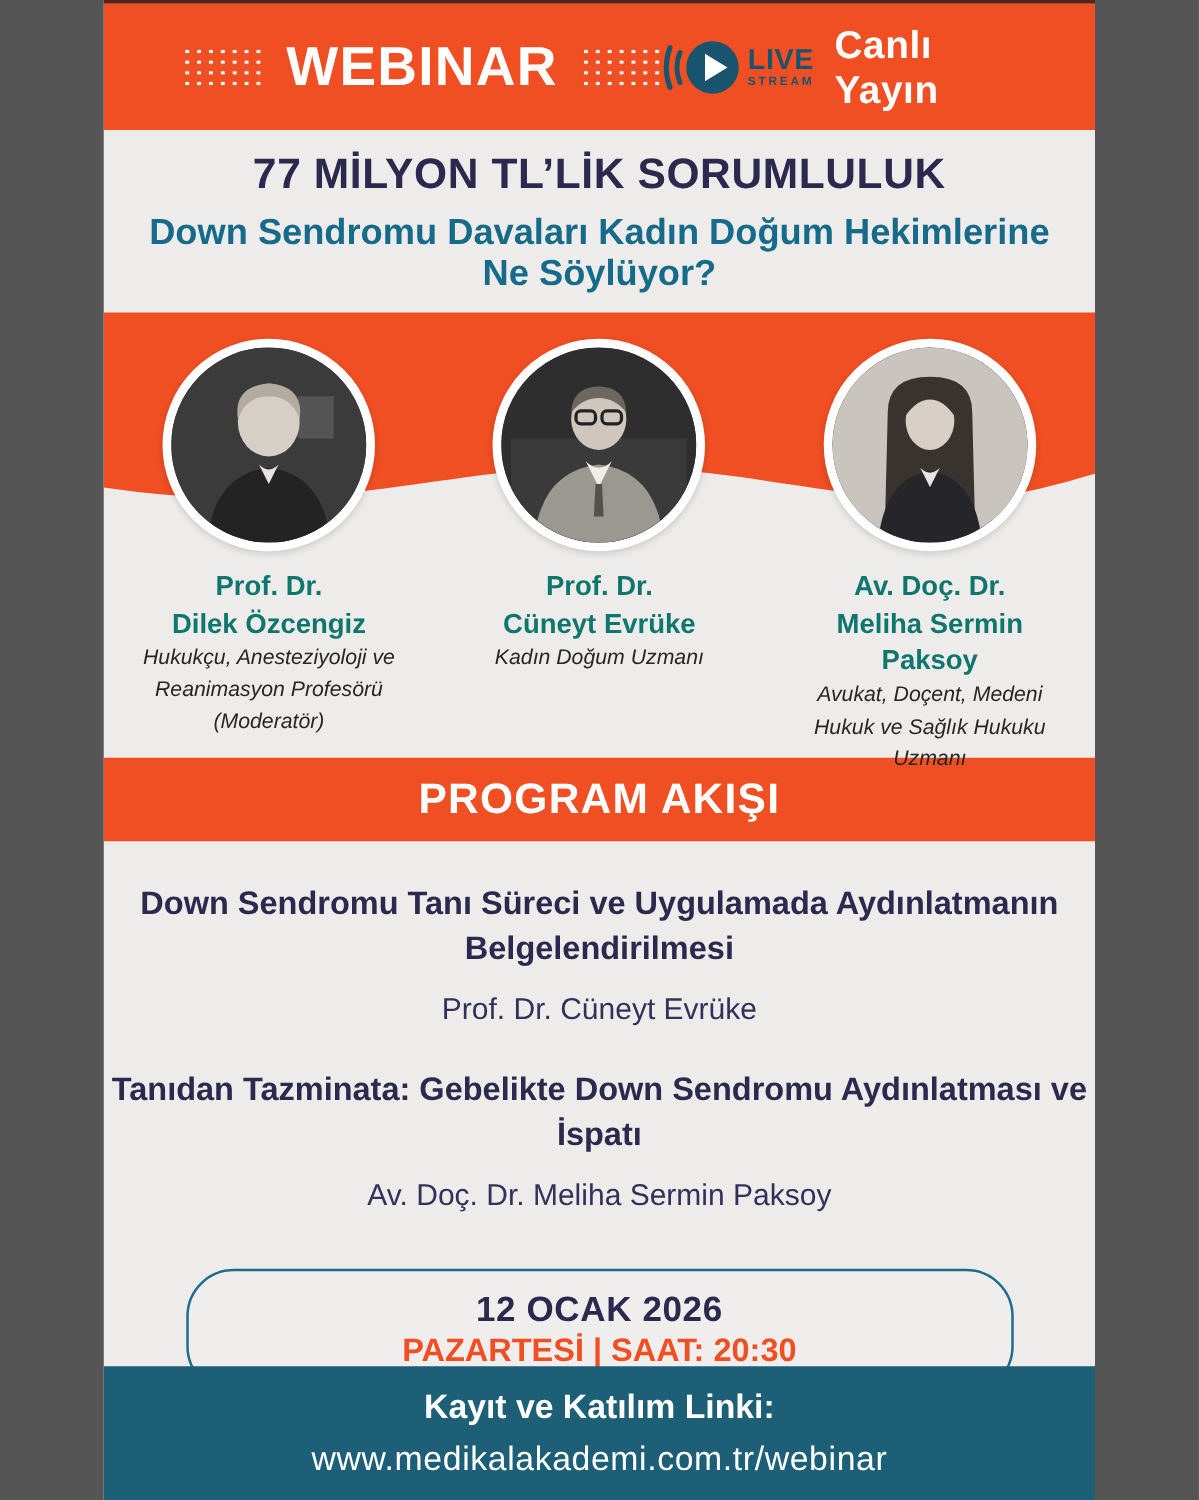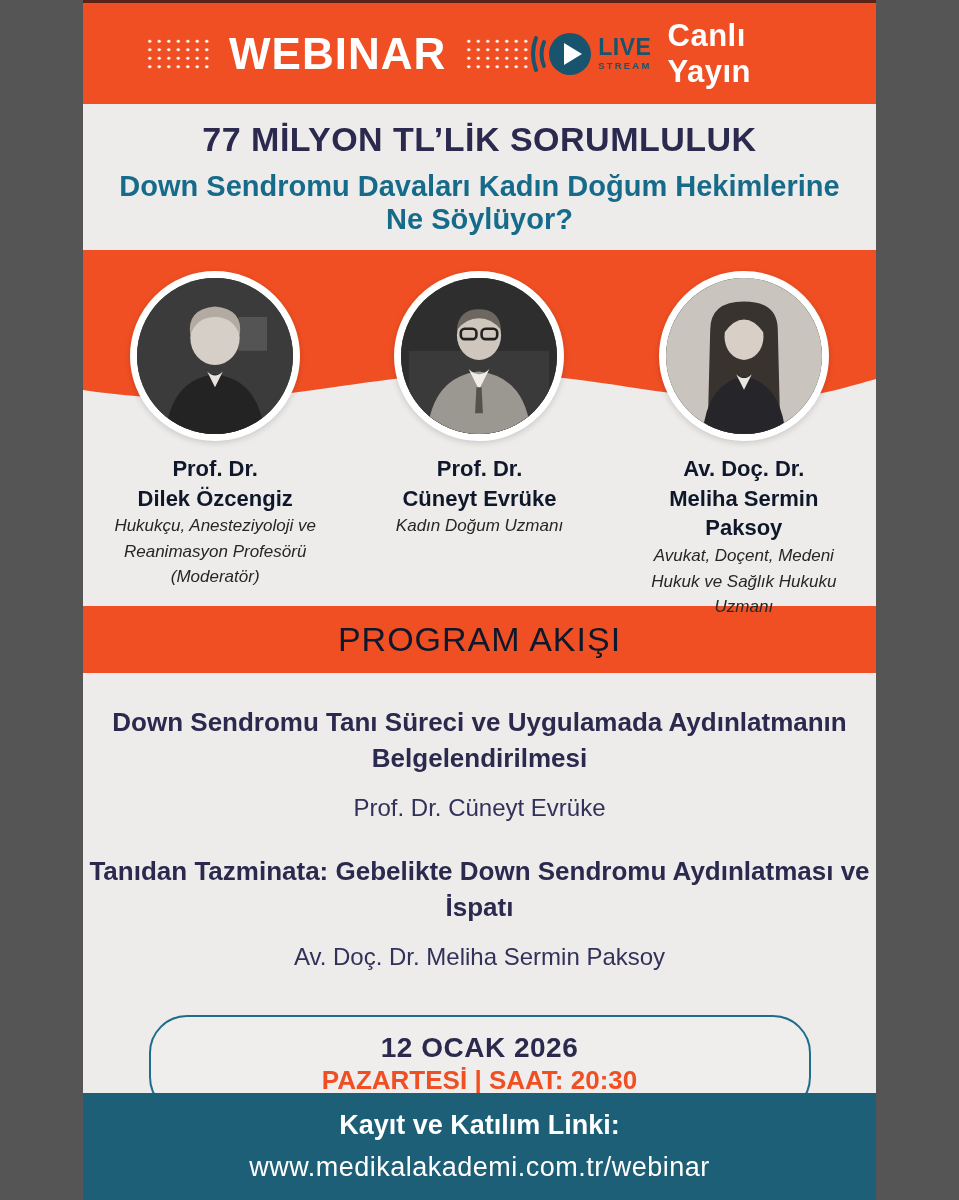--- a/index.html
+++ b/index.html
@@ -42,31 +42,31 @@
   .wave-svg { position:absolute; top:110px; left:0; width:100%; height:44px; display:block; }
   .photos-row { position:relative; display:flex; padding-top:21px; }
   .photo-col { width:33.333%; display:flex; justify-content:center; }
   .avatar {
     width:170px; height:170px; border-radius:50%; border:7px solid #fff;
     overflow:hidden; background:#3a3a3a; box-shadow:0 2px 6px rgba(0,0,0,0.15);
   }
   .avatar svg { display:block; width:100%; height:100%; }
   .names-row { position:relative; display:flex; margin-top:13px; }
   .name-col { width:33.333%; text-align:center; padding:0 28px; }
-  .speaker-name { color:#0f172a; font-size:22px; font-weight:800; line-height:1.35; }
+  .speaker-name { color:#0f766e; font-size:22px; font-weight:800; line-height:1.35; }
   .speaker-role {
     color:#262626; font-size:17px; font-style:italic; font-weight:500;
     line-height:1.5; max-width:270px; margin-left:auto; margin-right:auto;
   }
 
   
   .program-band {
     height:67px; background:#f04f23; display:flex; align-items:center; justify-content:center;
   }
-  .program-heading { color:#0f172a; font-size:34px; font-weight:400; letter-spacing:1px; }
+  .program-heading { color:#ffffff; font-size:34px; font-weight:700; letter-spacing:1px; }
   .program-section { text-align:center; padding-top:31px; }
   .prog-title {
     color:#2b2a4e; font-size:26px; font-weight:800; line-height:1.4;
     max-width:840px; margin:0 auto;
   }
   .prog-speaker { color:#32315a; font-size:24px; font-weight:400; margin-top:17px; }
   .prog-item + .prog-item { margin-top:31px; }
 
   
   .date-box {

